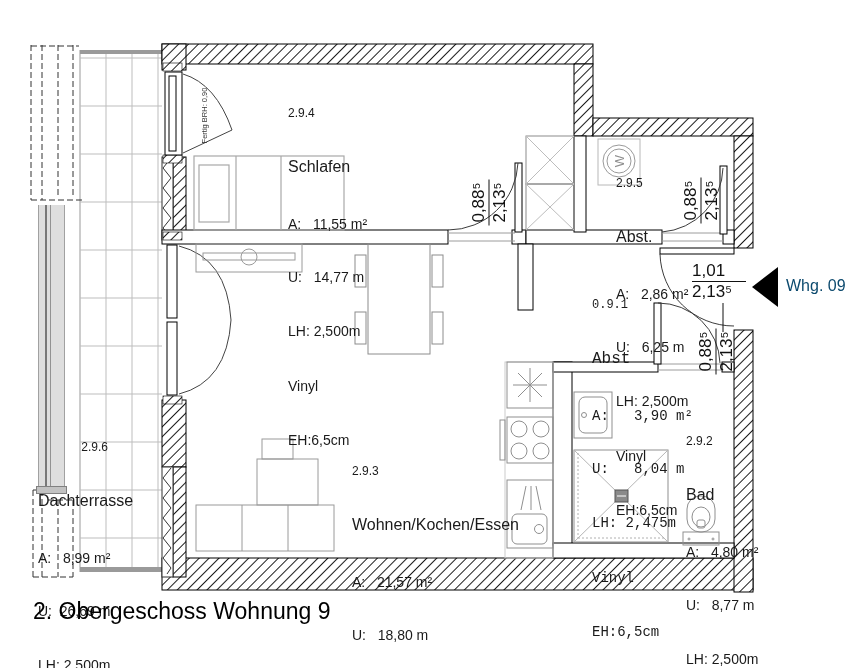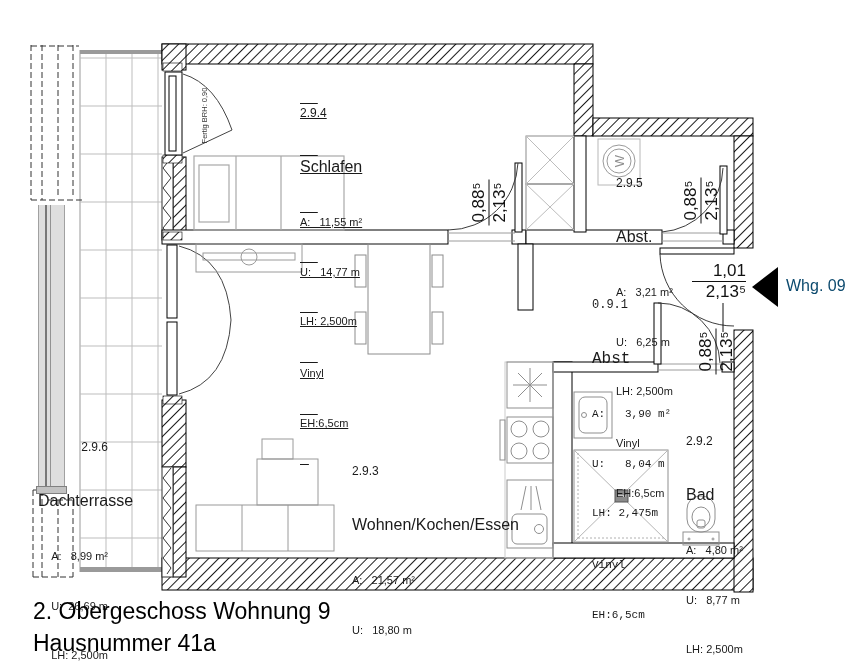--- a/index.html
+++ b/index.html
@@ -2,28 +2,28 @@
 <html><head>
 <meta charset="utf-8">
 <style>
   html,body{margin:0;padding:0;background:#fff;}
   #canvas{position:relative;width:855px;height:668px;background:#fff;overflow:hidden;
           font-family:"Liberation Sans",sans-serif;}
   #plan-svg{position:absolute;left:0;top:0;}
   .room-label{position:absolute;color:#1a1a1a;line-height:1.15;white-space:pre;z-index:4;}
   .room-id{font-size:12px;margin-bottom:1px;}
   .room-name{font-size:16px;margin-bottom:2px;}
-  .room-detail{font-size:11px;line-height:1.2;}
+  .room-detail{font-size:14px;line-height:1.2;}
   .room-floor{margin-top:2px;}
   .label-right{text-align:right;z-index:1;}
   .dim-rot{position:absolute;display:flex;flex-direction:column;align-items:center;
            transform:rotate(-90deg);font-size:17px;color:#111;z-index:4;}
   .dim-rot .num-top{padding:0 3px;}
   .dim-rot .num-bot{border-top:1.4px solid #111;padding:0 3px;}
-  .dim-horiz{position:absolute;width:54px;text-align:right;font-size:17px;color:#111;z-index:4;}
+  .dim-horiz{position:absolute;width:54px;text-align:left;font-size:17px;color:#111;z-index:4;}
   .dim-horiz .num-bot{border-top:1.4px solid #111;}
   .whg-arrow{position:absolute;left:752px;top:267px;width:0;height:0;
              border-top:20px solid transparent;border-bottom:20px solid transparent;
              border-right:26px solid #000;z-index:4;}
   .whg-text{position:absolute;left:786px;top:277px;font-size:16px;color:#0c4a6e;z-index:4;}
   .fertig-note{position:absolute;left:159px;top:111px;width:90px;text-align:center;
                transform:rotate(-90deg);font-size:7.5px;color:#333;z-index:4;white-space:pre;}
   .caption{position:absolute;left:33px;color:#000;font-size:23px;z-index:4;}
   .cap1{top:598px;} .cap2{top:630px;}
   .glass-strip{position:absolute;left:38px;top:205px;width:25px;height:287px;
@@ -210,34 +210,34 @@
     <rect x="720" y="166" width="7" height="68" fill="#fff" stroke="#000"></rect>
     <path d="M662,232 A66,66 0 0 0 723,168" fill="none" stroke="#3c3c3c"></path>
     <rect x="654" y="303" width="7" height="61" fill="#fff" stroke="#000"></rect>
     <path d="M658,303 A62,62 0 0 1 720,363" fill="none" stroke="#3c3c3c"></path>
     <rect x="660" y="248" width="74" height="6" fill="#fff" stroke="#000"></rect>
     <path d="M660,254 A74,74 0 0 0 734,326" fill="none" stroke="#3c3c3c"></path>
     <line x1="723" y1="303" x2="723" y2="332" stroke="#111"></line>
   </g>
 </svg>
 
-  <div class="room-label" style="left:300px;top:70px;text-decoration:underline;">
+  <div class="room-label" style="left:288px;top:70px;">
     <div class="room-id">2.9.4</div>
     <div class="room-name">Schlafen</div>
     <div class="room-detail">A:   11,55 m²</div>
     <div class="room-detail">U:   14,77 m</div>
     <div class="room-detail">LH: 2,500m</div>
     <div class="room-detail room-floor">Vinyl</div>
     <div class="room-detail">EH:6,5cm</div>
   </div>
 
   <div class="room-label" style="left:616px;top:140px;">
     <div class="room-id">2.9.5</div>
     <div class="room-name">Abst.</div>
-    <div class="room-detail">A:   3,21 m²</div>
+    <div class="room-detail">A:   2,86 m²</div>
     <div class="room-detail">U:   6,25 m</div>
     <div class="room-detail">LH: 2,500m</div>
     <div class="room-detail room-floor">Vinyl</div>
     <div class="room-detail">EH:6,5cm</div>
   </div>
 
   <div class="room-label" style="left:592px;top:262px;font-family:Liberation Mono, monospace;">
     <div class="room-id">0.9.1</div>
     <div class="room-name">Abst</div>
     <div class="room-detail">A:   3,90 m²</div>
@@ -298,15 +298,14 @@
     <div class="num-top">1,01</div>
     <div class="num-bot">2,13⁵</div>
   </div>
 
   <div class="whg-arrow"></div>
   <div class="whg-text">Whg. 09</div>
 
   <div class="fertig-note">Fertig BRH: 0,90</div>
 
   <div class="caption cap1">2. Obergeschoss Wohnung 9</div>
-  <div class="caption cap2">Hausnummer 41a</div>
 
 </div>
 
 </body></html>

